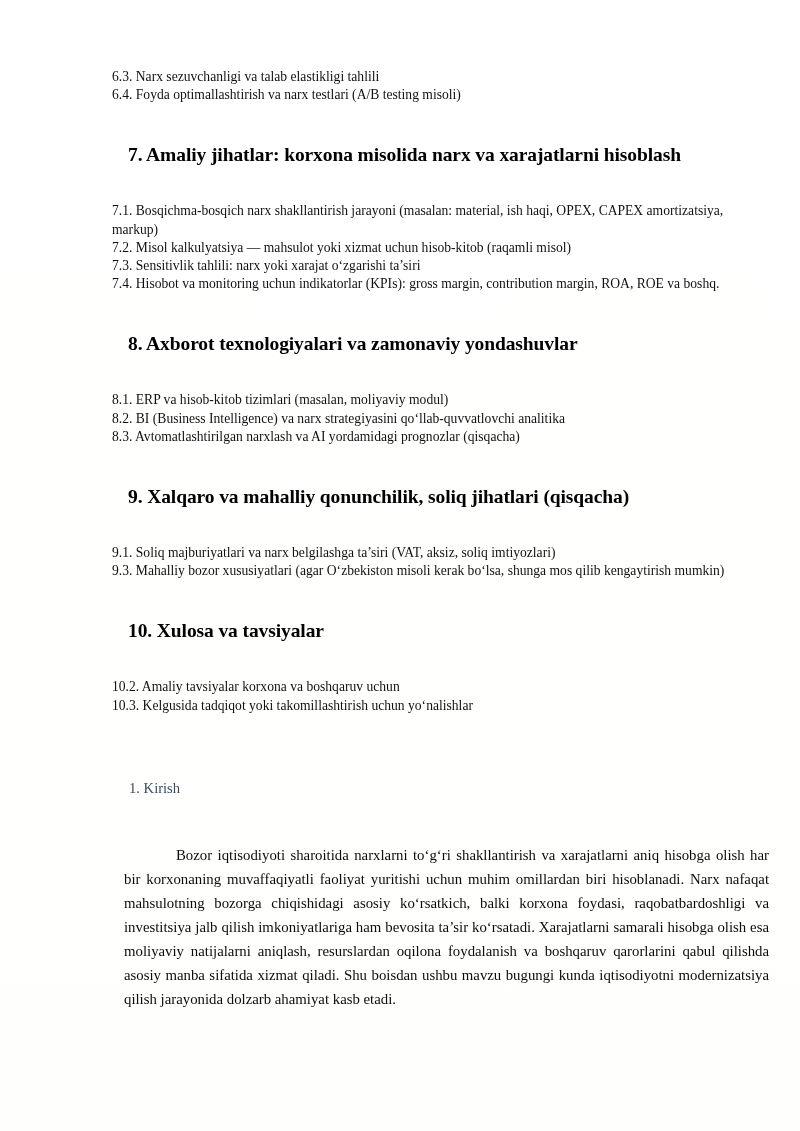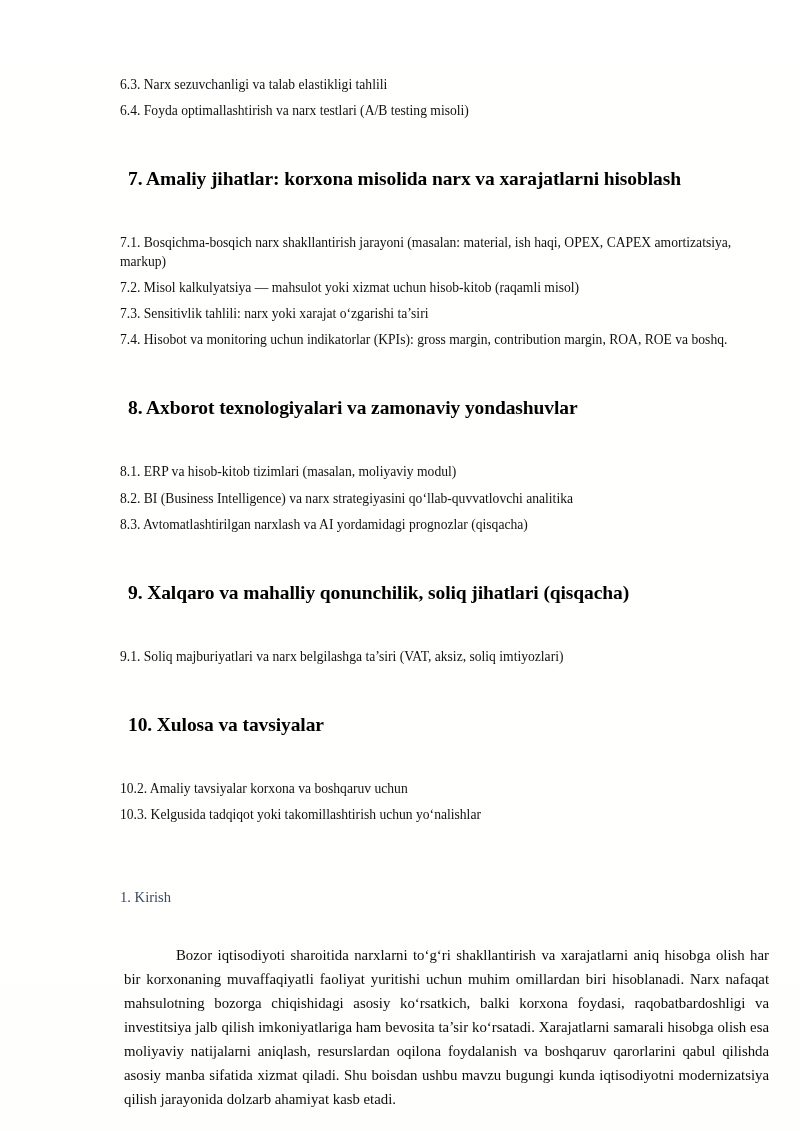--- a/index.html
+++ b/index.html
@@ -30,21 +30,21 @@
   }
 
   
   .outline {
     font-size: 13.6px;
     line-height: 18.2px;
     color: #111111;
     text-align: left;
   }
   .outline .line {
-    margin: 8px;
+    margin: 0;
     padding: 0;
   }
 
   
   h2.section {
     font-size: 19.5px;
     line-height: 26px;
     font-weight: bold;
     margin: 16px;
     padding: 0;
@@ -53,21 +53,21 @@
   }
 
   .h-before { height: 22px; }
   .h-after  { height: 18px; }
 
   
   .subheading {
     font-size: 14.6px;
     line-height: 20px;
     color: #3b4a63;
-    margin: 8px;
+    margin: 17px;
     padding: 0;
   }
 
   .gap-kirish-before { height: 46px; }
   .gap-kirish-after  { height: 16px; }
 
   
   p.body-par {
     font-size: 14.8px;
     line-height: 24.1px;
@@ -108,20 +108,21 @@
       <div class="line">8.1. ERP va hisob-kitob tizimlari (masalan, moliyaviy modul)</div>
       <div class="line">8.2. BI (Business Intelligence) va narx strategiyasini qo‘llab-quvvatlovchi analitika</div>
       <div class="line">8.3. Avtomatlashtirilgan narxlash va AI yordamidagi prognozlar (qisqacha)</div>
     </div>
 
     <div class="h-before"></div>
     <h2 class="section">9. Xalqaro va mahalliy qonunchilik, soliq jihatlari (qisqacha)</h2>
     <div class="h-after"></div>
     <div class="outline">
       <div class="line">9.1. Soliq majburiyatlari va narx belgilashga ta’siri (VAT, aksiz, soliq imtiyozlari)</div>
+      <div class="line">9.3. Mahalliy bozor xususiyatlari (agar O‘zbekiston misoli kerak bo‘lsa, shunga mos qilib kengaytirish mumkin)</div>
     </div>
 
     <div class="h-before"></div>
     <h2 class="section">10. Xulosa va tavsiyalar</h2>
     <div class="h-after"></div>
     <div class="outline">
       <div class="line">10.2. Amaliy tavsiyalar korxona va boshqaruv uchun</div>
       <div class="line">10.3. Kelgusida tadqiqot yoki takomillashtirish uchun yo‘nalishlar</div>
     </div>
 

